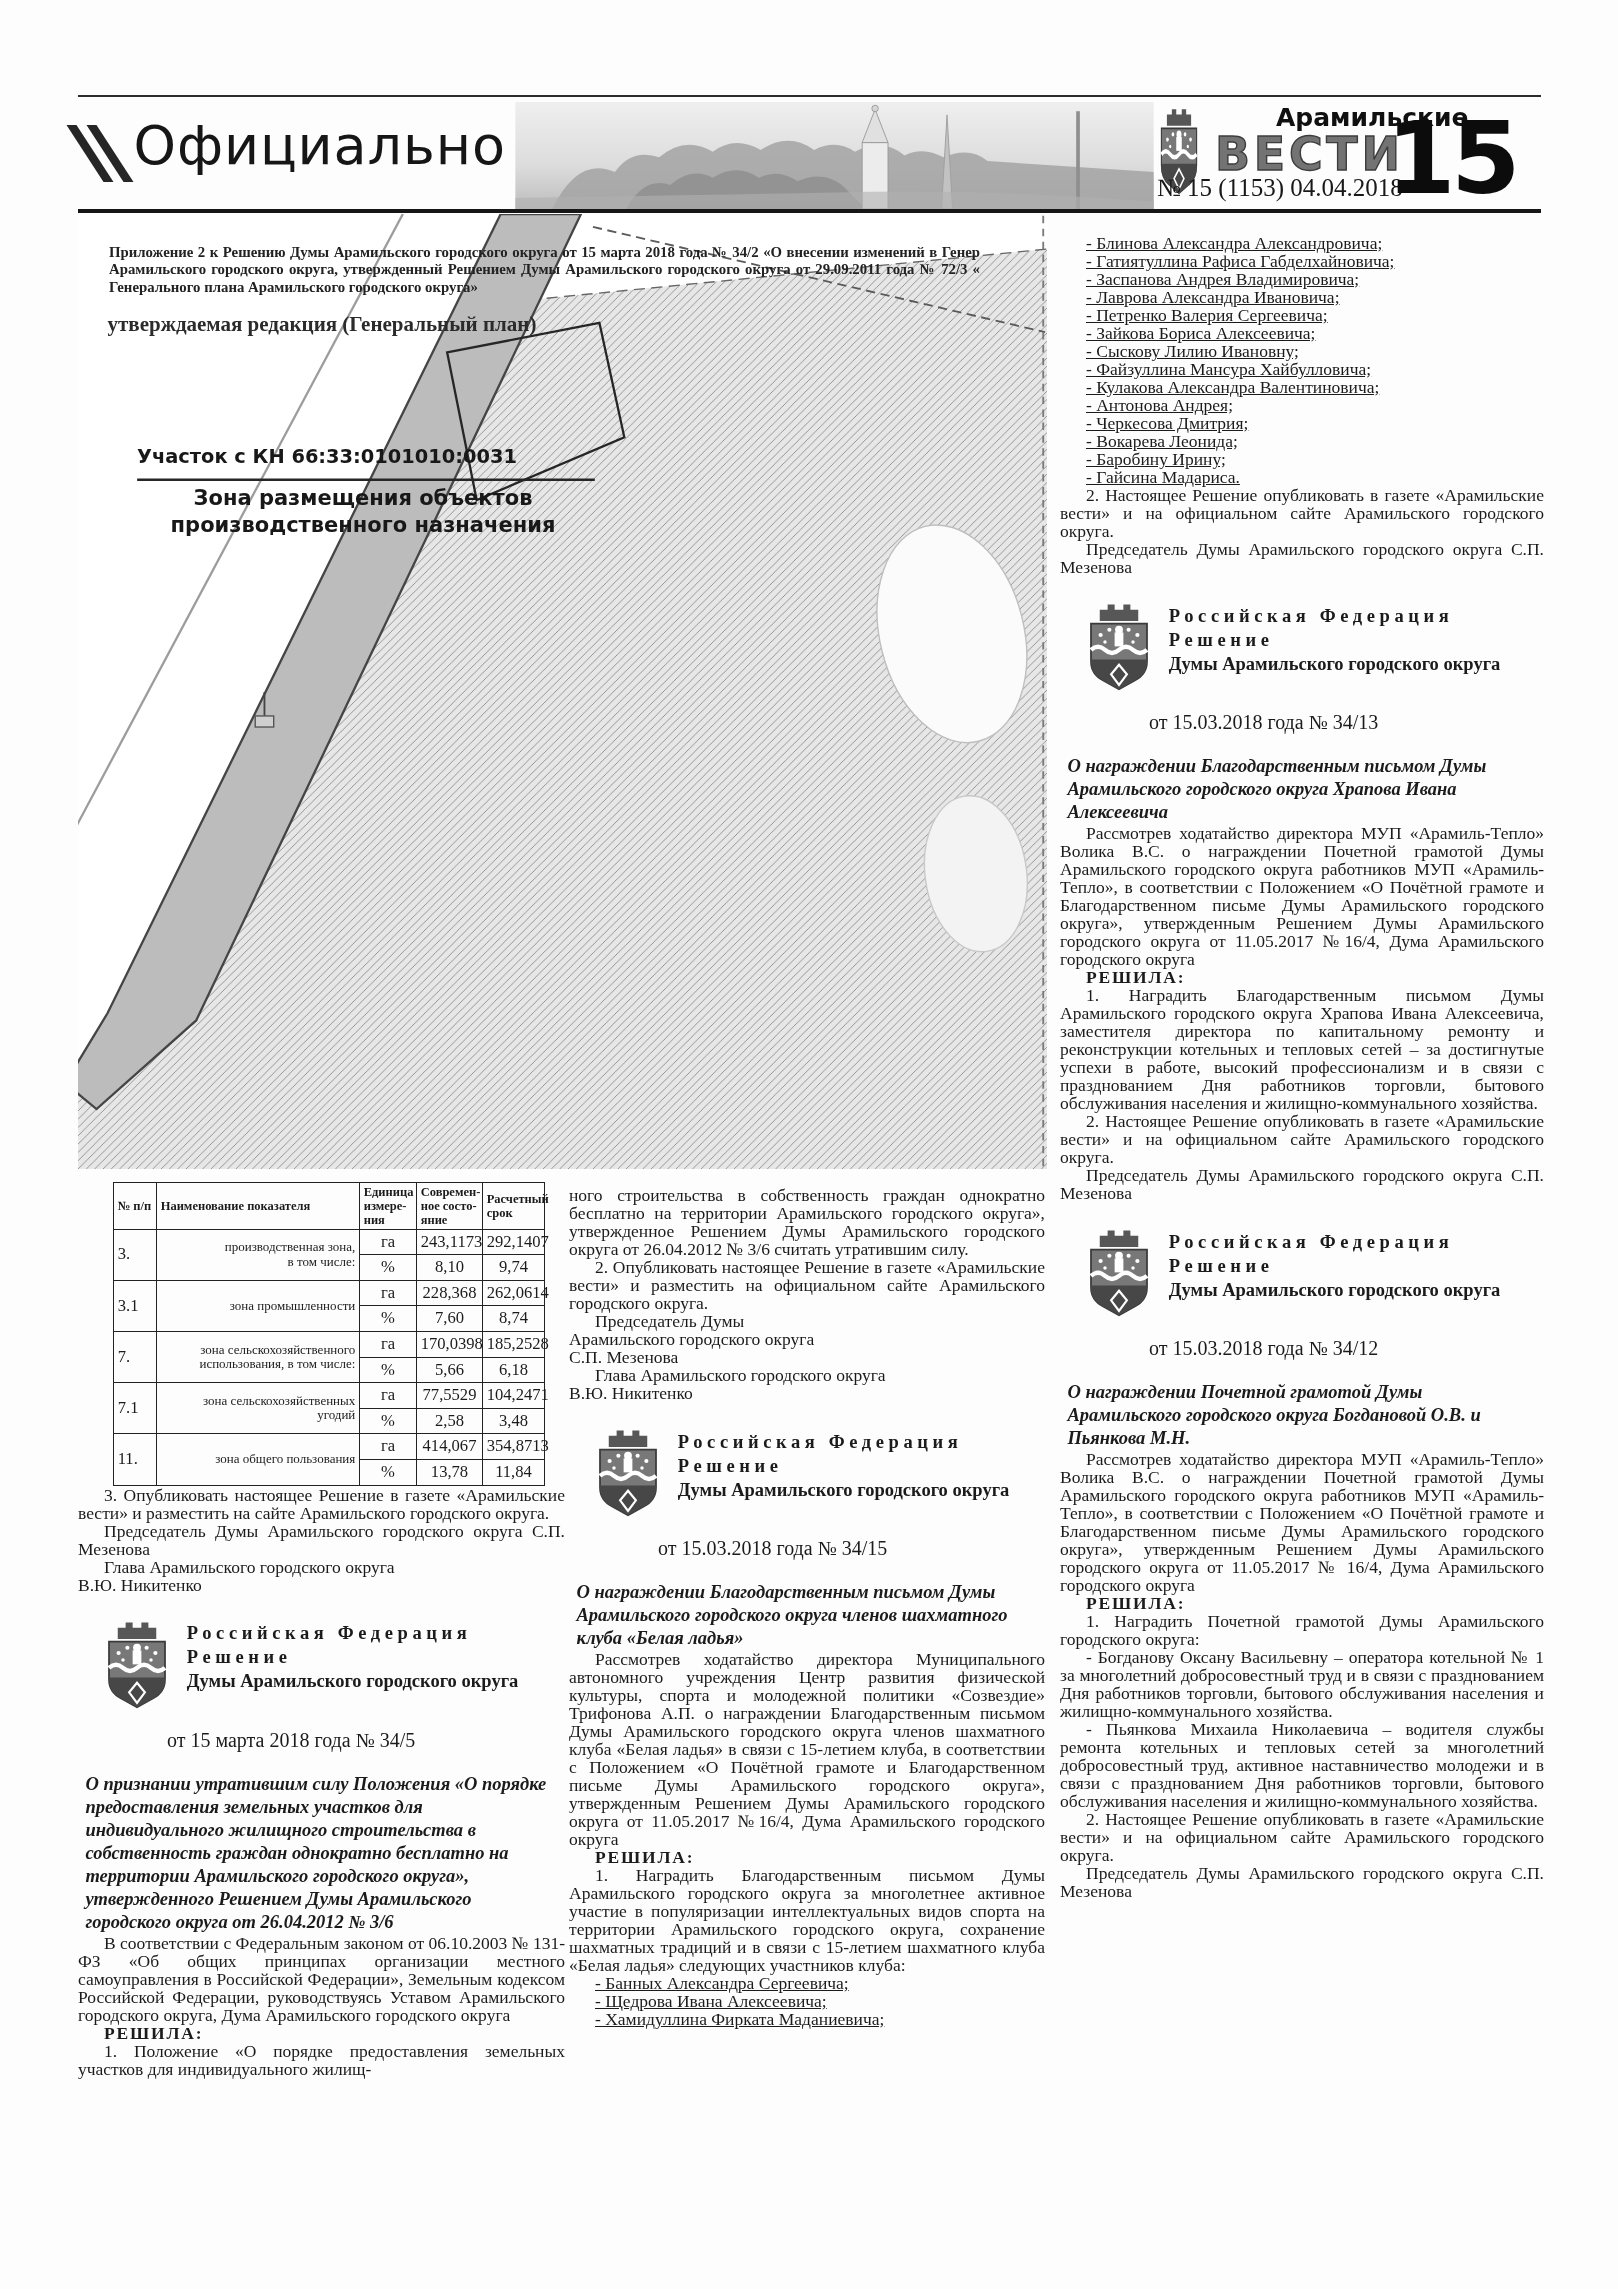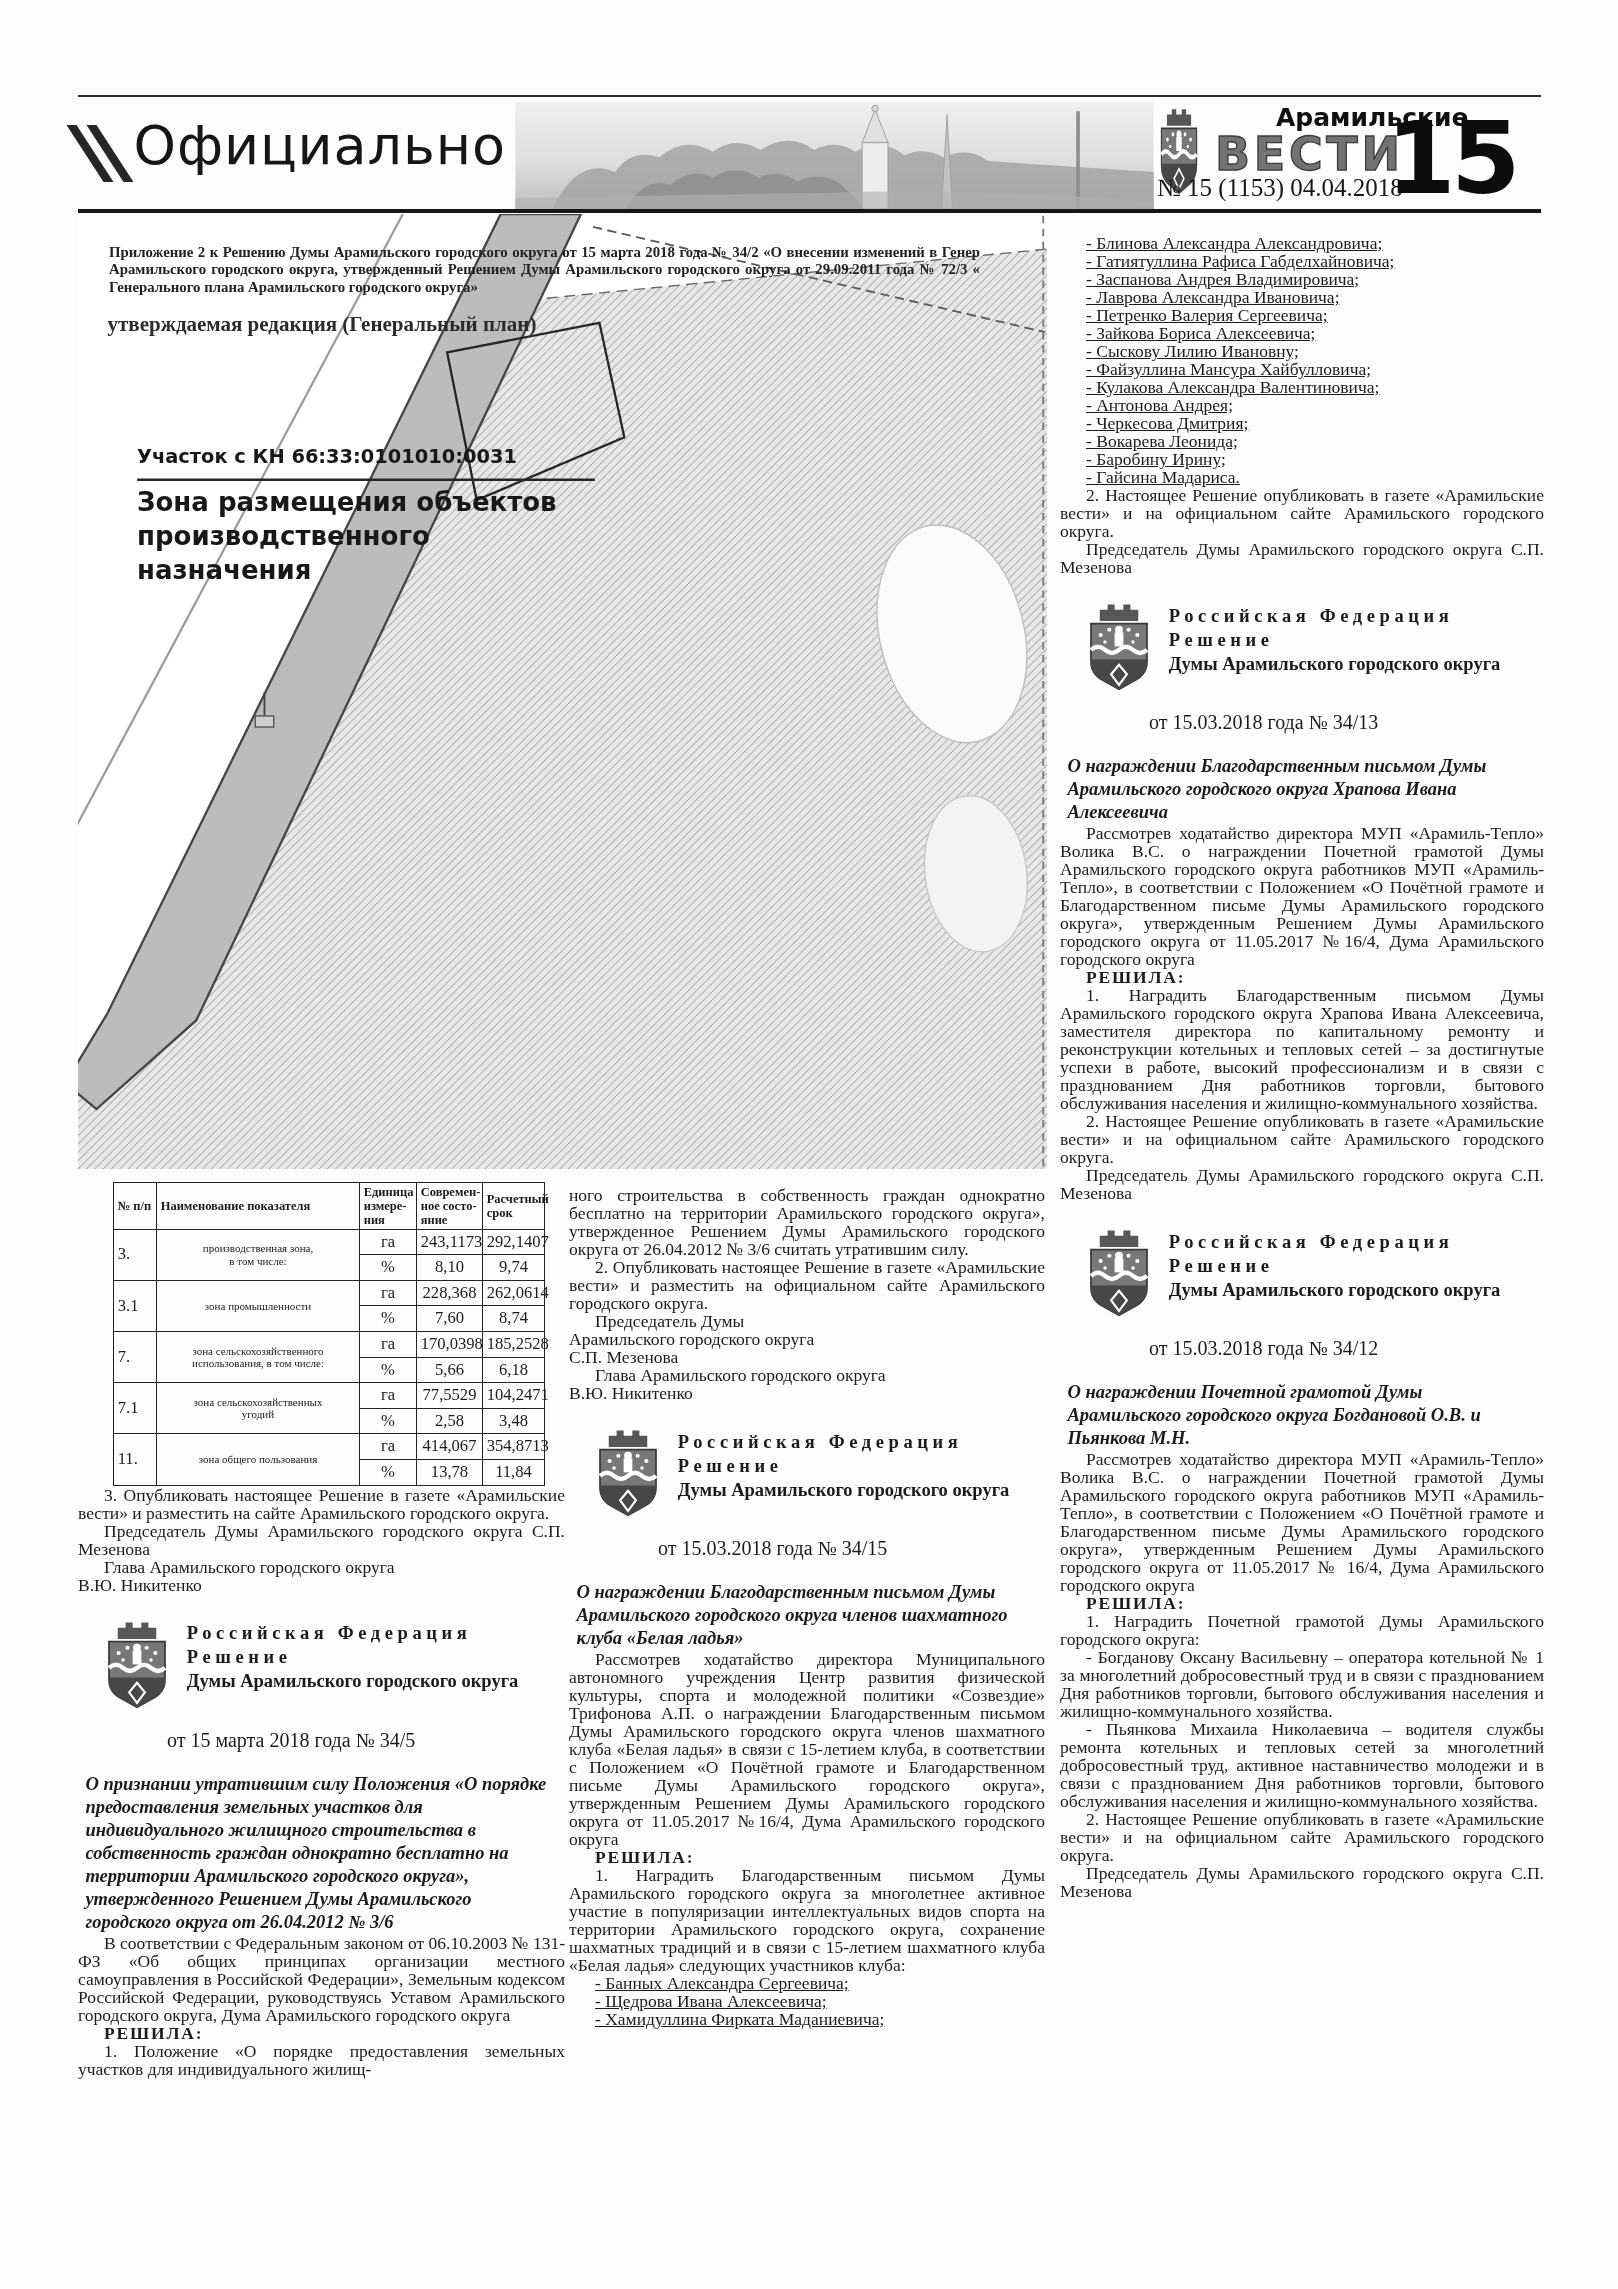--- a/index.html
+++ b/index.html
@@ -26,21 +26,21 @@
 
   
   .map{position:absolute;left:78px;top:214px;width:969px;height:955px;background:#fff;}
   .map svg.art{position:absolute;left:0;top:0;width:100%;height:100%;}
   .appendix{position:absolute;left:31px;top:29.5px;width:871px;font-weight:bold;font-size:14.8px;line-height:17.5px;color:#222;}
   .appendix .jl{white-space:nowrap;overflow:hidden;text-align:justify;text-align-last:justify;}
   .map-title{position:absolute;left:29.5px;top:96px;font-weight:bold;font-size:21px;line-height:28px;color:#2b2b2b;}
   .plot-label{position:absolute;left:59px;top:231px;font-family:"DejaVu Sans","Liberation Sans",sans-serif;
               font-weight:bold;font-size:19.4px;color:#181818;}
   .zone-label{position:absolute;left:59px;top:271px;width:452px;font-family:"DejaVu Sans","Liberation Sans",sans-serif;
-              font-weight:bold;font-size:26px;line-height:34px;color:#181818;}
+              font-weight:bold;font-size:21px;line-height:27px;color:#181818;text-align:center;}
 
   
   .col{position:absolute;font-size:17.5px;line-height:18px;text-align:justify;}
   .col1{left:78px;top:1182px;width:487px;}
   .col2{left:569px;top:1186px;width:476px;}
   .col3{left:1060px;top:234px;width:484px;}
   .col p{margin:0;text-indent:26px;}
   .pre{white-space:pre-line;}
   .left{text-align:left;} .mt18{margin-top:16.6px;} .mt22{margin-top:20px;}
   .reshila{font-weight:bold;letter-spacing:1.8px;}
@@ -55,21 +55,21 @@
   .dec-date{margin:22px 0 0 89px;font-size:20px;text-align:left;}
   .dec-title{margin-top:24px;font-weight:bold;font-style:italic;text-align:left;
              font-size:18.5px;line-height:23px;padding:0 7.4px;}
 
   
   table.zones{border-collapse:collapse;margin-left:35px;table-layout:fixed;width:432px;
               font-size:15.7px;line-height:1.12;}
   table.zones th,table.zones td{border:1.8px solid #222;padding:1.8px 3.7px;vertical-align:middle;}
   table.zones th{font-size:12.5px;text-align:left;white-space:pre-line;font-weight:bold;}
   td.num{text-align:left;font-size:16.6px;}
-  td.nm{text-align:center;white-space:pre-line;font-size:11px;}
+  td.nm{text-align:right;white-space:pre-line;font-size:13px;}
   td.u{text-align:center;font-size:16.6px;height:21px;margin-top:24px;}
   td.v{text-align:center;font-size:16.6px;}
 </style>
 </head>
 <body>
 
 <svg width="0" height="0" style="position:absolute">
   <defs>
     <g id="arms-sym">
       <path d="M18 24 L18 11 L27 11 L27 5 L35 5 L35 11 L45 11 L45 5 L53 5 L53 11 L62 11 L62 24 Z" fill="#575757"></path>

